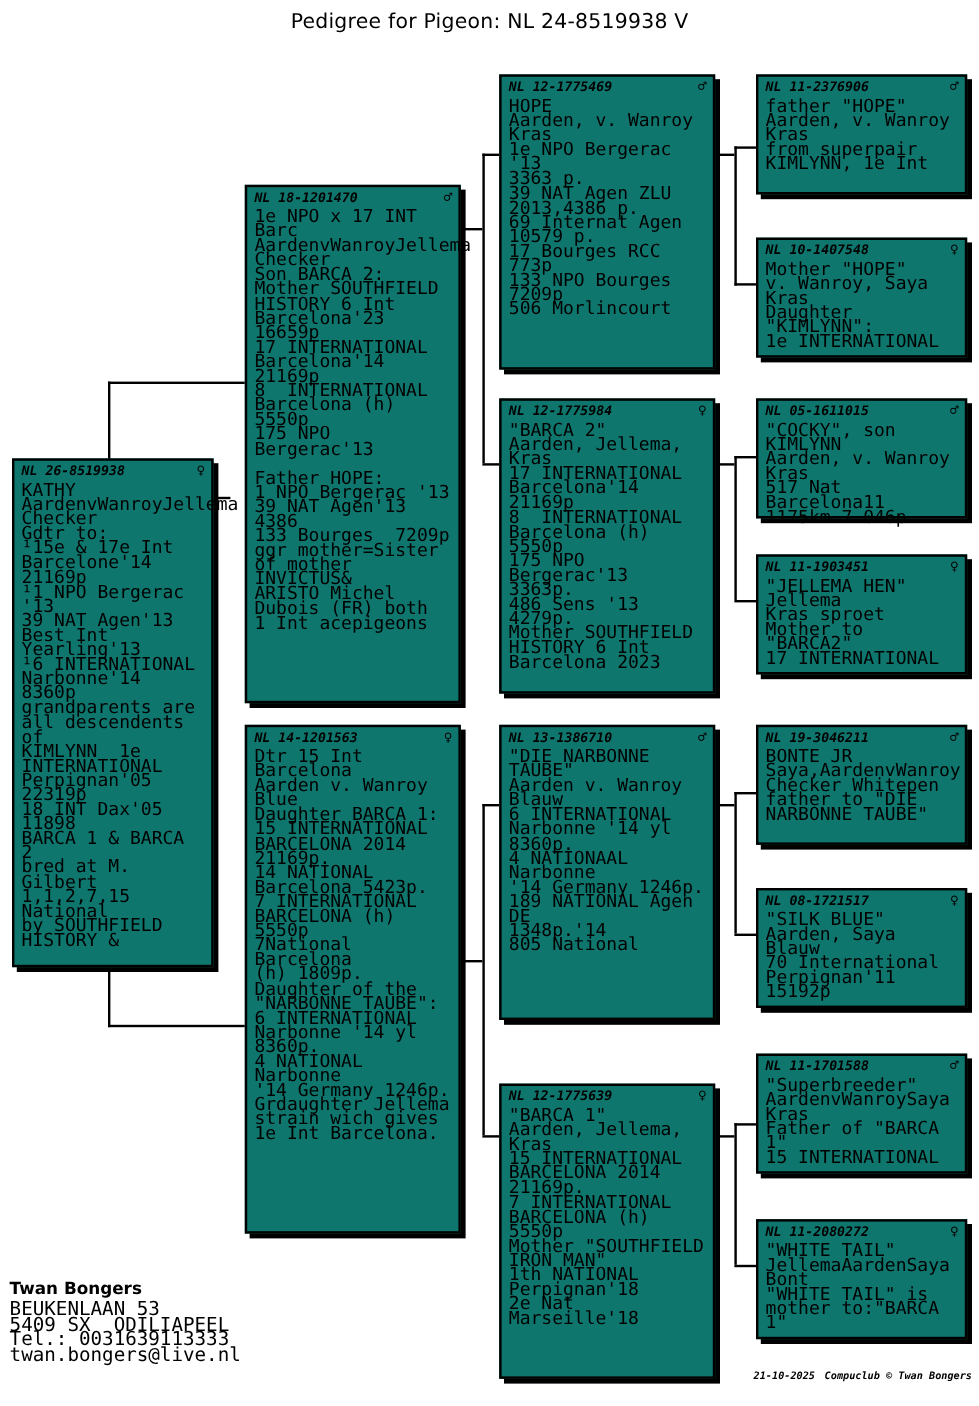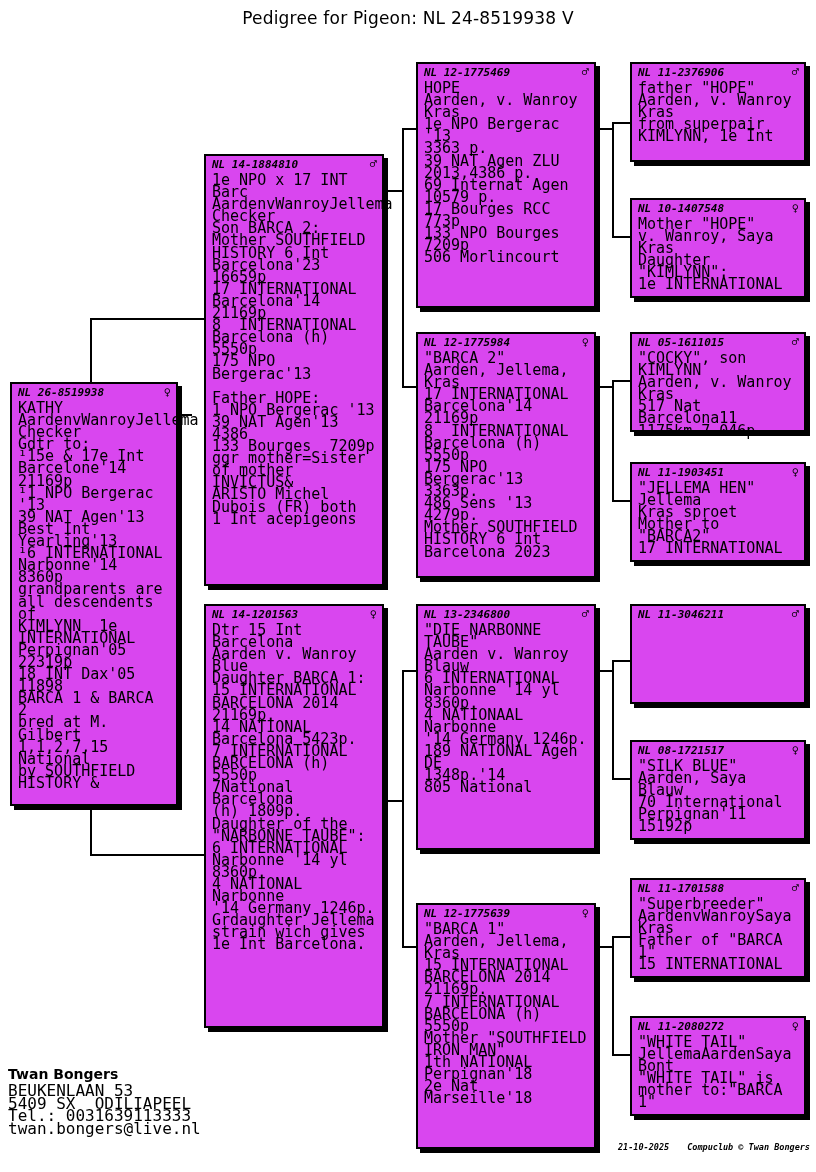--- a/index.html
+++ b/index.html
@@ -22,21 +22,21 @@
     width: 816px;
     text-align: center;
     font-family: "DejaVu Sans", sans-serif;
     font-size: 17px;
     font-weight: normal;
     letter-spacing: 0.2px;
   }
   .card {
     position: absolute;
     box-sizing: border-box;
-    background: #d946ef;
+    background: #0f766e;
     border: 2px solid #000000;
     box-shadow: 4px 4px 0 #000000;
     padding: 0;
   }
   .card .hdr {
     position: relative;
     height: 17px;
     padding: 2px 4px 0 6px;
     box-sizing: border-box;
     font-style: italic;
@@ -90,21 +90,21 @@
   #credits {
     position: absolute;
     right: 6px;
     top: 1142px;
     font-size: 8.5px;
     font-style: italic;
     font-weight: bold;
     white-space: nowrap;
     text-align: right;
   }
-  #credits .date { margin-right: 18px; }
+  #credits .date { margin-right: 8px; }
 </style>
 </head>
 <body>
 
 <div id="title">Pedigree for Pigeon: NL  24-8519938 V</div>
 
 <div class="ln h" style="left:176px; top:414px; width:16px;"></div>
 <div class="ln v" style="left:90px; top:318px; height:538px;"></div>
 <div class="ln h" style="left:90px; top:318px; width:114px;"></div>
 <div class="ln h" style="left:90px; top:854px; width:114px;"></div>
@@ -165,21 +165,21 @@
 18 INT Dax'05 11898
 BARCA 1 &amp; BARCA 2
 bred at M. Gilbert
 1,1,2,7,15 National
 by SOUTHFIELD
 HISTORY &amp;</div>
 </div>
 
 <div class="card" style="left:204px; top:154px; width:180px; height:432px;">
   <div class="hdr">
-    <span>NL   14-1884810</span>
+    <span>NL   18-1201470</span>
     <span class="sex">♂</span>
   </div>
   <div class="body">1e NPO x 17 INT Barc
 AardenvWanroyJellema
 Checker
 Son BARCA 2:
 Mother SOUTHFIELD
 HISTORY 6 Int
 Barcelona'23 16659p
 17 INTERNATIONAL
@@ -264,21 +264,21 @@
 175 NPO Bergerac'13
 3363p.
 486 Sens '13 4279p.
 Mother SOUTHFIELD
 HISTORY 6 Int
 Barcelona 2023</div>
 </div>
 
 <div class="card" style="left:416px; top:604px; width:180px; height:246px;">
   <div class="hdr">
-    <span>NL   13-2346800</span>
+    <span>NL   13-1386710</span>
     <span class="sex">♂</span>
   </div>
   <div class="body">"DIE NARBONNE TAUBE"
 Aarden v. Wanroy
 Blauw
 6 INTERNATIONAL
 Narbonne '14 yl
 8360p.
 4 NATIONAAL
 Narbonne
@@ -352,23 +352,28 @@
   </div>
   <div class="body">"JELLEMA HEN"
 Jellema
 Kras sproet
 Mother to "BARCA2"
 17 INTERNATIONAL</div>
 </div>
 
 <div class="card" style="left:630px; top:604px; width:176px; height:100px;">
   <div class="hdr">
-    <span>NL   11-3046211</span>
-    <span class="sex">♂</span>
-  </div>
+    <span>NL   19-3046211</span>
+    <span class="sex">♂</span>
+  </div>
+  <div class="body">BONTE JR
+Saya,AardenvWanroy
+Checker Whitepen
+father to "DIE
+NARBONNE TAUBE"</div>
 </div>
 
 <div class="card" style="left:630px; top:740px; width:176px; height:100px;">
   <div class="hdr">
     <span>NL   08-1721517</span>
     <span class="sex">♀</span>
   </div>
   <div class="body">"SILK BLUE"
 Aarden, Saya
 Blauw

